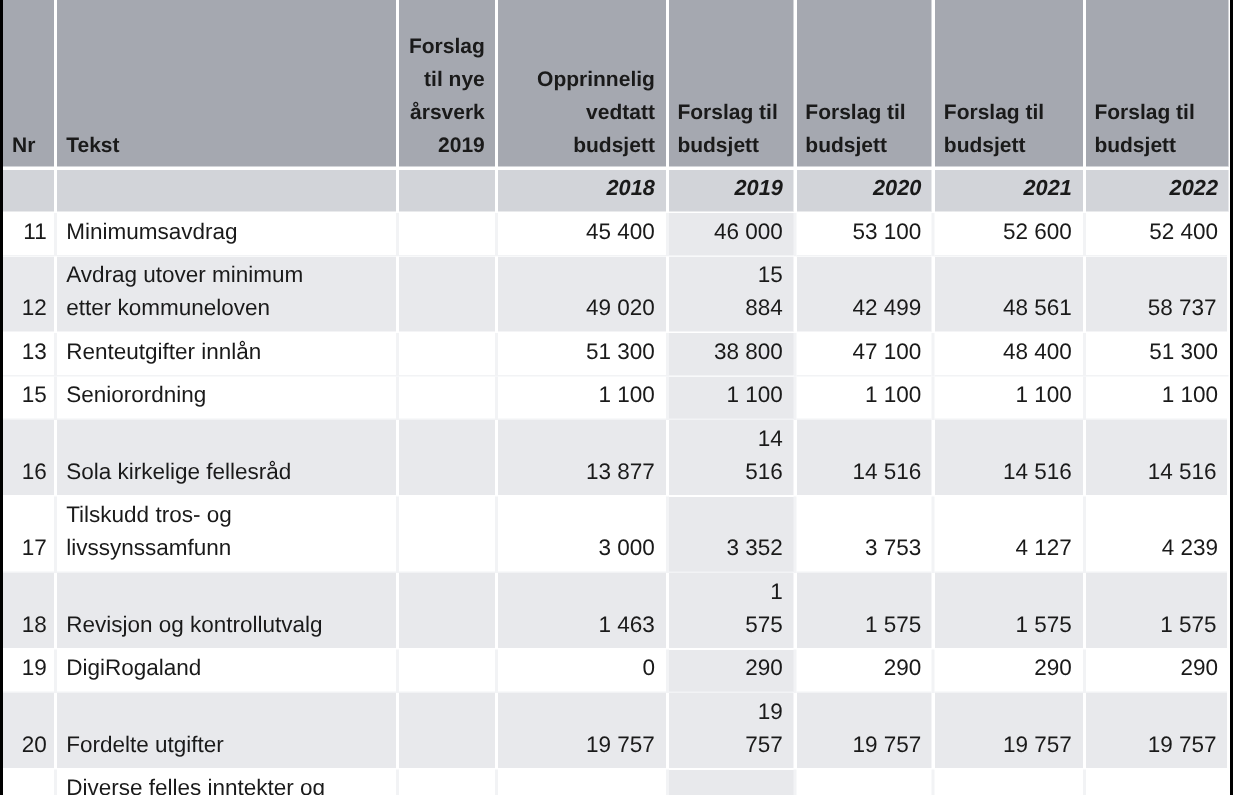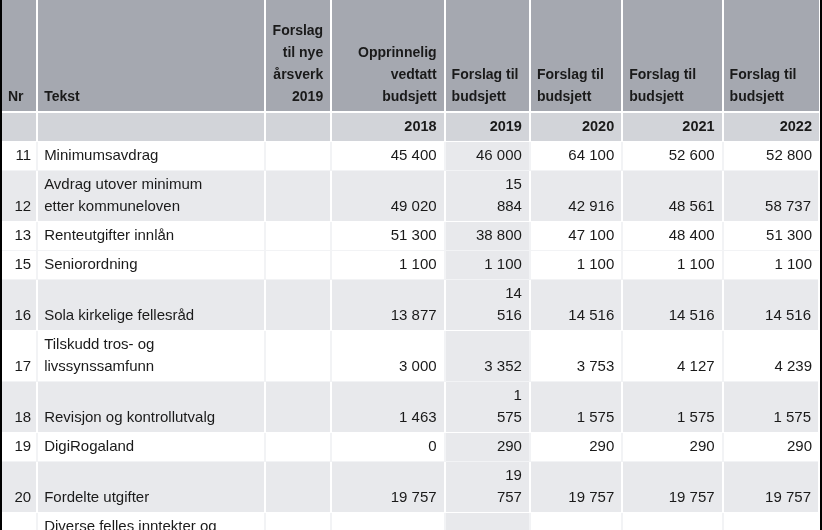--- a/index.html
+++ b/index.html
@@ -60,20 +60,21 @@
   thead tr.head th.align-right{text-align:right;}
   
   thead tr.years th{
     background:var(--year_row_bg);
     font-weight:700;
     font-size:14.5px;
     height:24px;
     text-align:right;
     border-right:2px solid #fff;
     border-bottom:1px solid #fff;
+    font-style:italic;
   }
   thead tr.years th:last-child{border-right:none;padding-left:31px;}
   
   tbody td{
     background:#ffffff;
     border-right:2px solid var(--grid_line);
     border-bottom:1px solid var(--grid_line);
     height:25px;
   }
   tbody td:last-child{border-right:none;}
@@ -121,32 +122,32 @@
           <th>2022</th>
         </tr>
       </thead>
     <tbody>
         <tr>
           <td class="nr">11</td>
           <td class="tekst">Minimumsavdrag</td>
           <td class="num col-arsverk"></td>
           <td class="num col-b2018">45 400</td>
           <td class="num col-b2019">46 000</td>
-          <td class="num col-b2020">64 100</td>
+          <td class="num col-b2020">53 100</td>
           <td class="num col-b2021">52 600</td>
-          <td class="num col-b2022">52 800</td>
+          <td class="num col-b2022">52 400</td>
         </tr>
         <tr class="stripe">
           <td class="nr">12</td>
           <td class="tekst">Avdrag utover minimum
 etter kommuneloven</td>
           <td class="num col-arsverk"></td>
           <td class="num col-b2018">49 020</td>
           <td class="num col-b2019">15 884</td>
-          <td class="num col-b2020">42 916</td>
+          <td class="num col-b2020">42 499</td>
           <td class="num col-b2021">48 561</td>
           <td class="num col-b2022">58 737</td>
         </tr>
         <tr>
           <td class="nr">13</td>
           <td class="tekst">Renteutgifter innlån</td>
           <td class="num col-arsverk"></td>
           <td class="num col-b2018">51 300</td>
           <td class="num col-b2019">38 800</td>
           <td class="num col-b2020">47 100</td>

